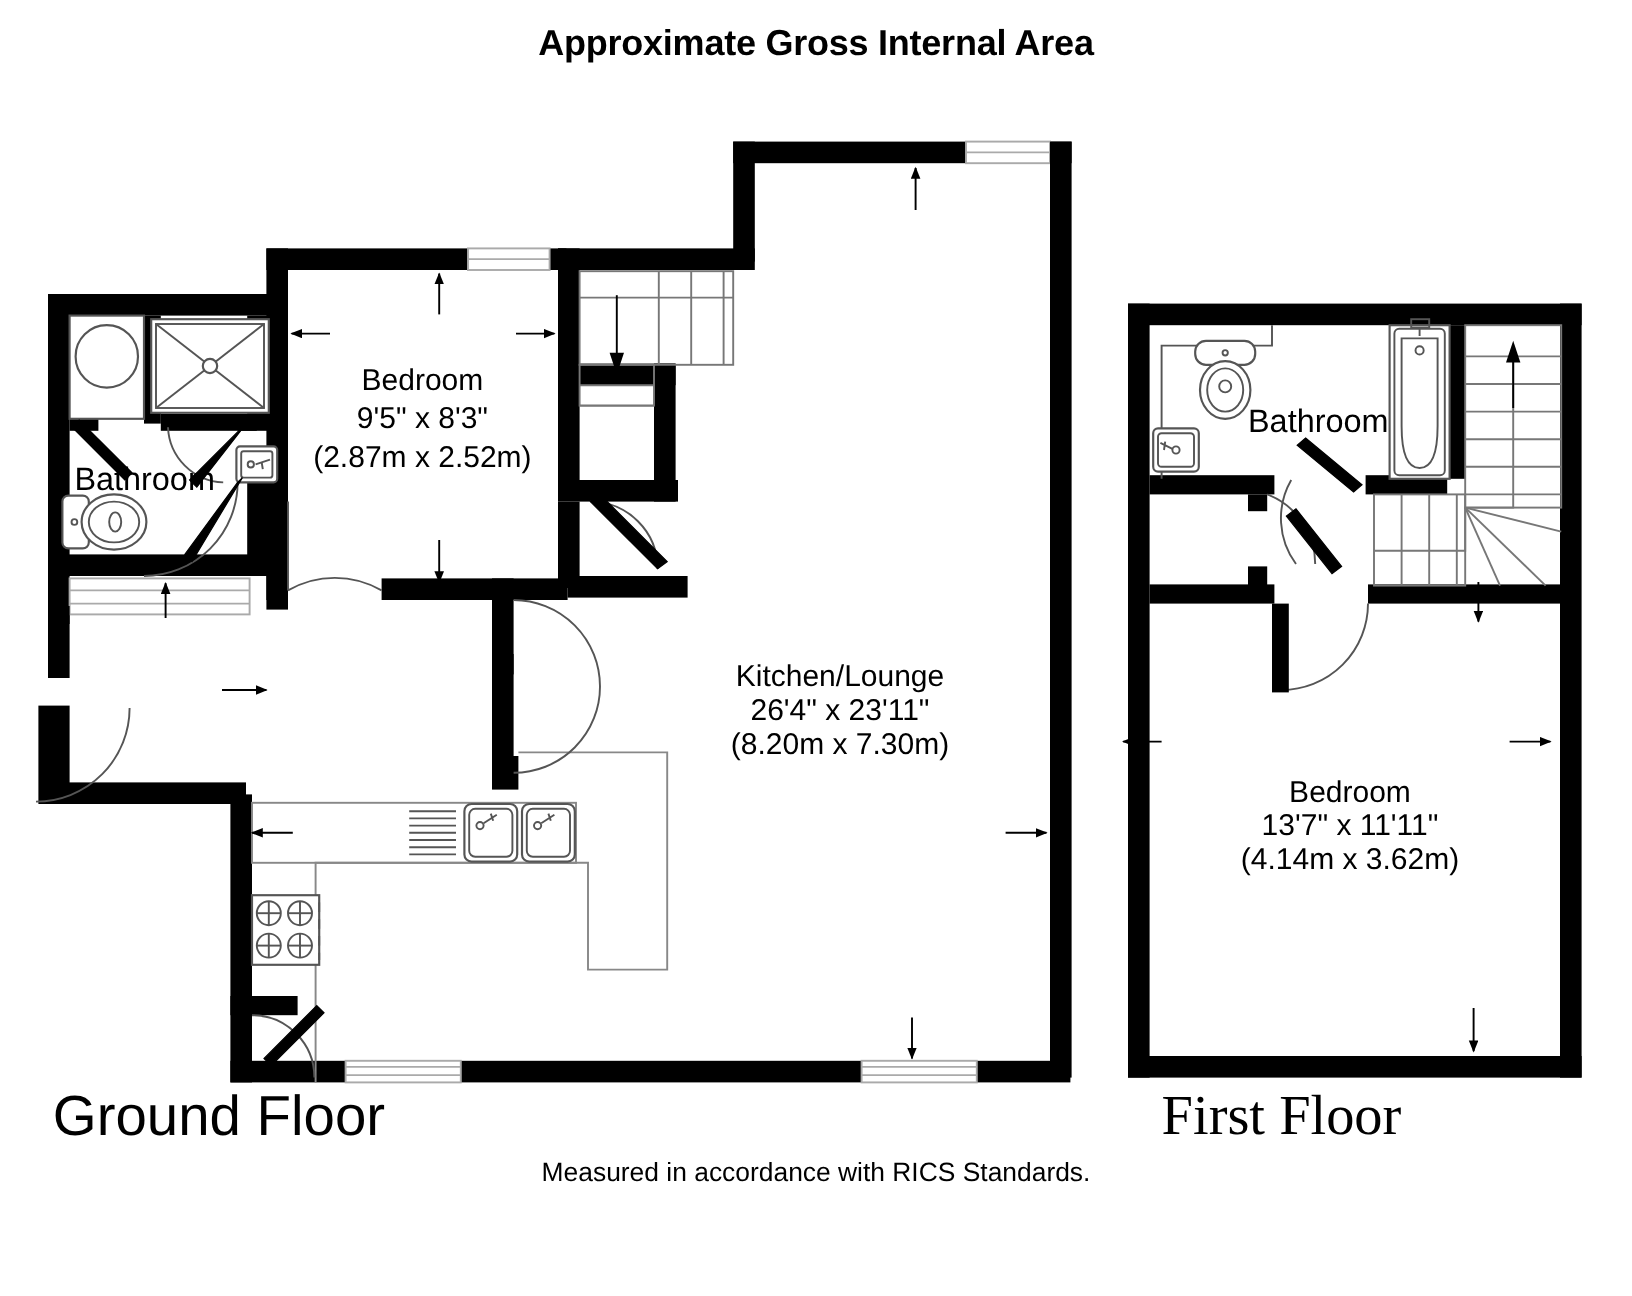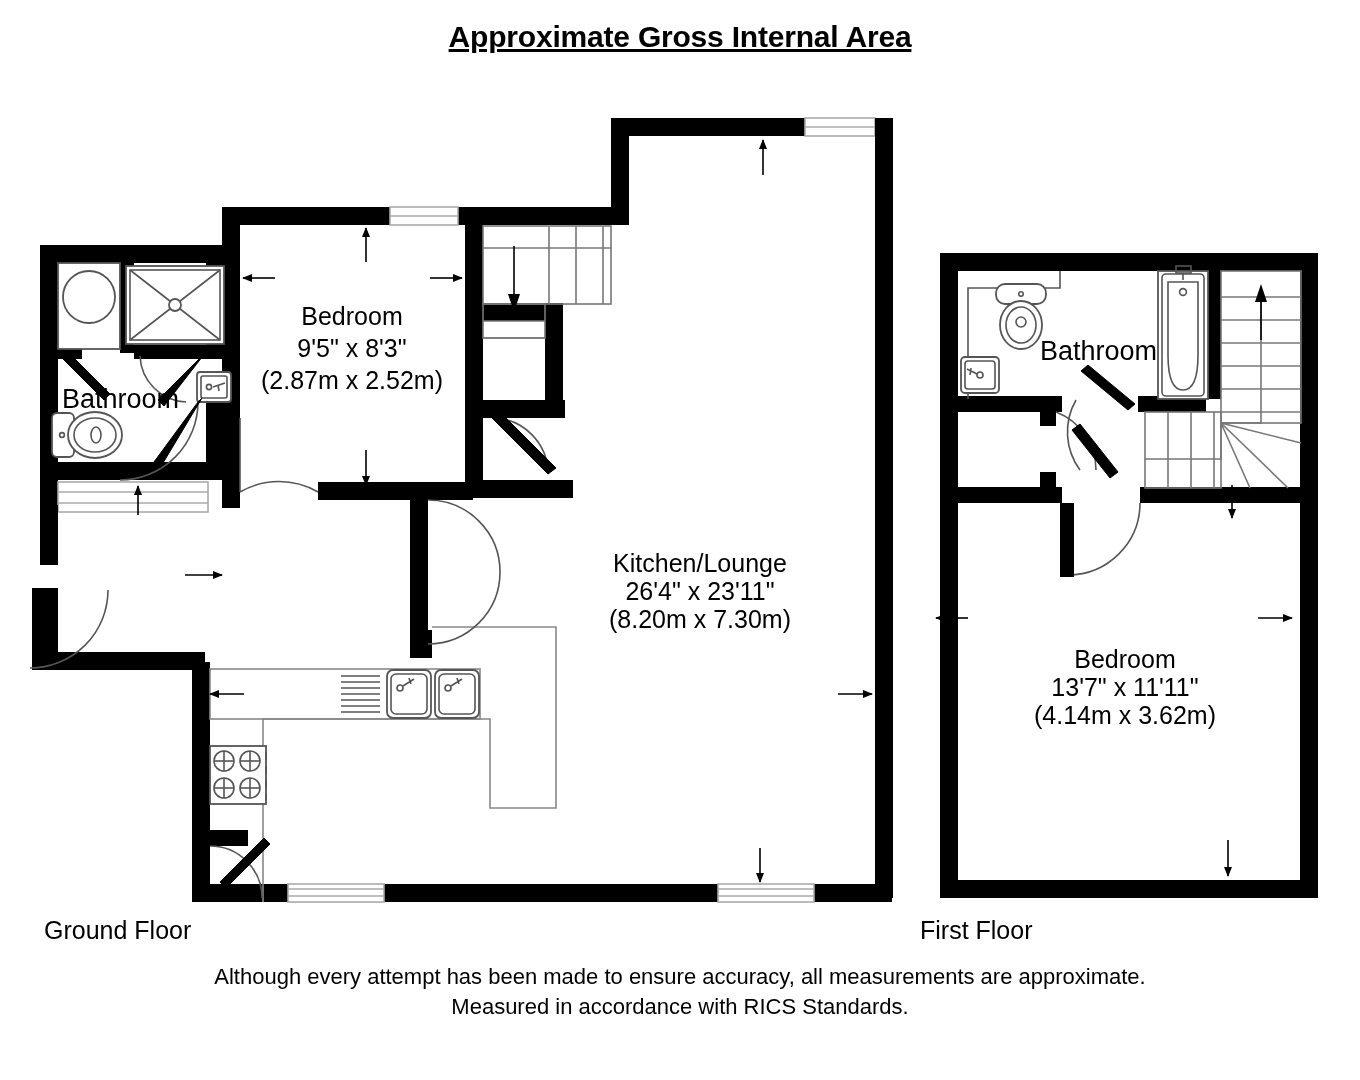--- a/index.html
+++ b/index.html
@@ -23,32 +23,31 @@
   }
   .hdr {
     position: absolute;
     left: 0; top: 18px;
     width: 1360px;
     text-align: center;
     font-weight: bold;
     font-size: 30px;
     letter-spacing: -0.2px;
     line-height: 38px;
-    text-decoration: underline;
   }
   .hdr .l2 { display:block; }
   .floor-label {
     position: absolute;
-    font-size: 25px;
+    font-size: 47px;
     line-height: 40px;
     font-weight: normal;
     white-space: nowrap;
   }
   #gf-label { left: 44px;  top: 910px; }
-  #ff-label { left: 920px; top: 910px; }
+  #ff-label { left: 968px; top: 910px; font-family: Liberation Serif, serif; }
   .footer {
     position: absolute;
     left: 0; top: 962px;
     width: 1360px;
     text-align: center;
     font-size: 22px;
     line-height: 30px;
   }
   .footer span { display:block; }
   svg { display:block; }
@@ -404,17 +403,16 @@
         <text x="1125" y="696" text-anchor="middle" font-family="Liberation Sans, sans-serif" font-size="25" fill="#000000">13'7" x 11'11"</text>
         <text x="1125" y="724" text-anchor="middle" font-family="Liberation Sans, sans-serif" font-size="25" fill="#000000">(4.14m x 3.62m)</text>
       </g>
     </g>
   </svg>
 
   <div class="floor-label" id="gf-label">Ground Floor</div>
   <div class="floor-label" id="ff-label">First Floor</div>
 
   <div class="footer">
-    <span>Although every attempt has been made to ensure accuracy, all measurements are approximate.</span>
     <span>Measured in accordance with RICS Standards.</span>
   </div>
 
 </div>
 
 </body></html>

